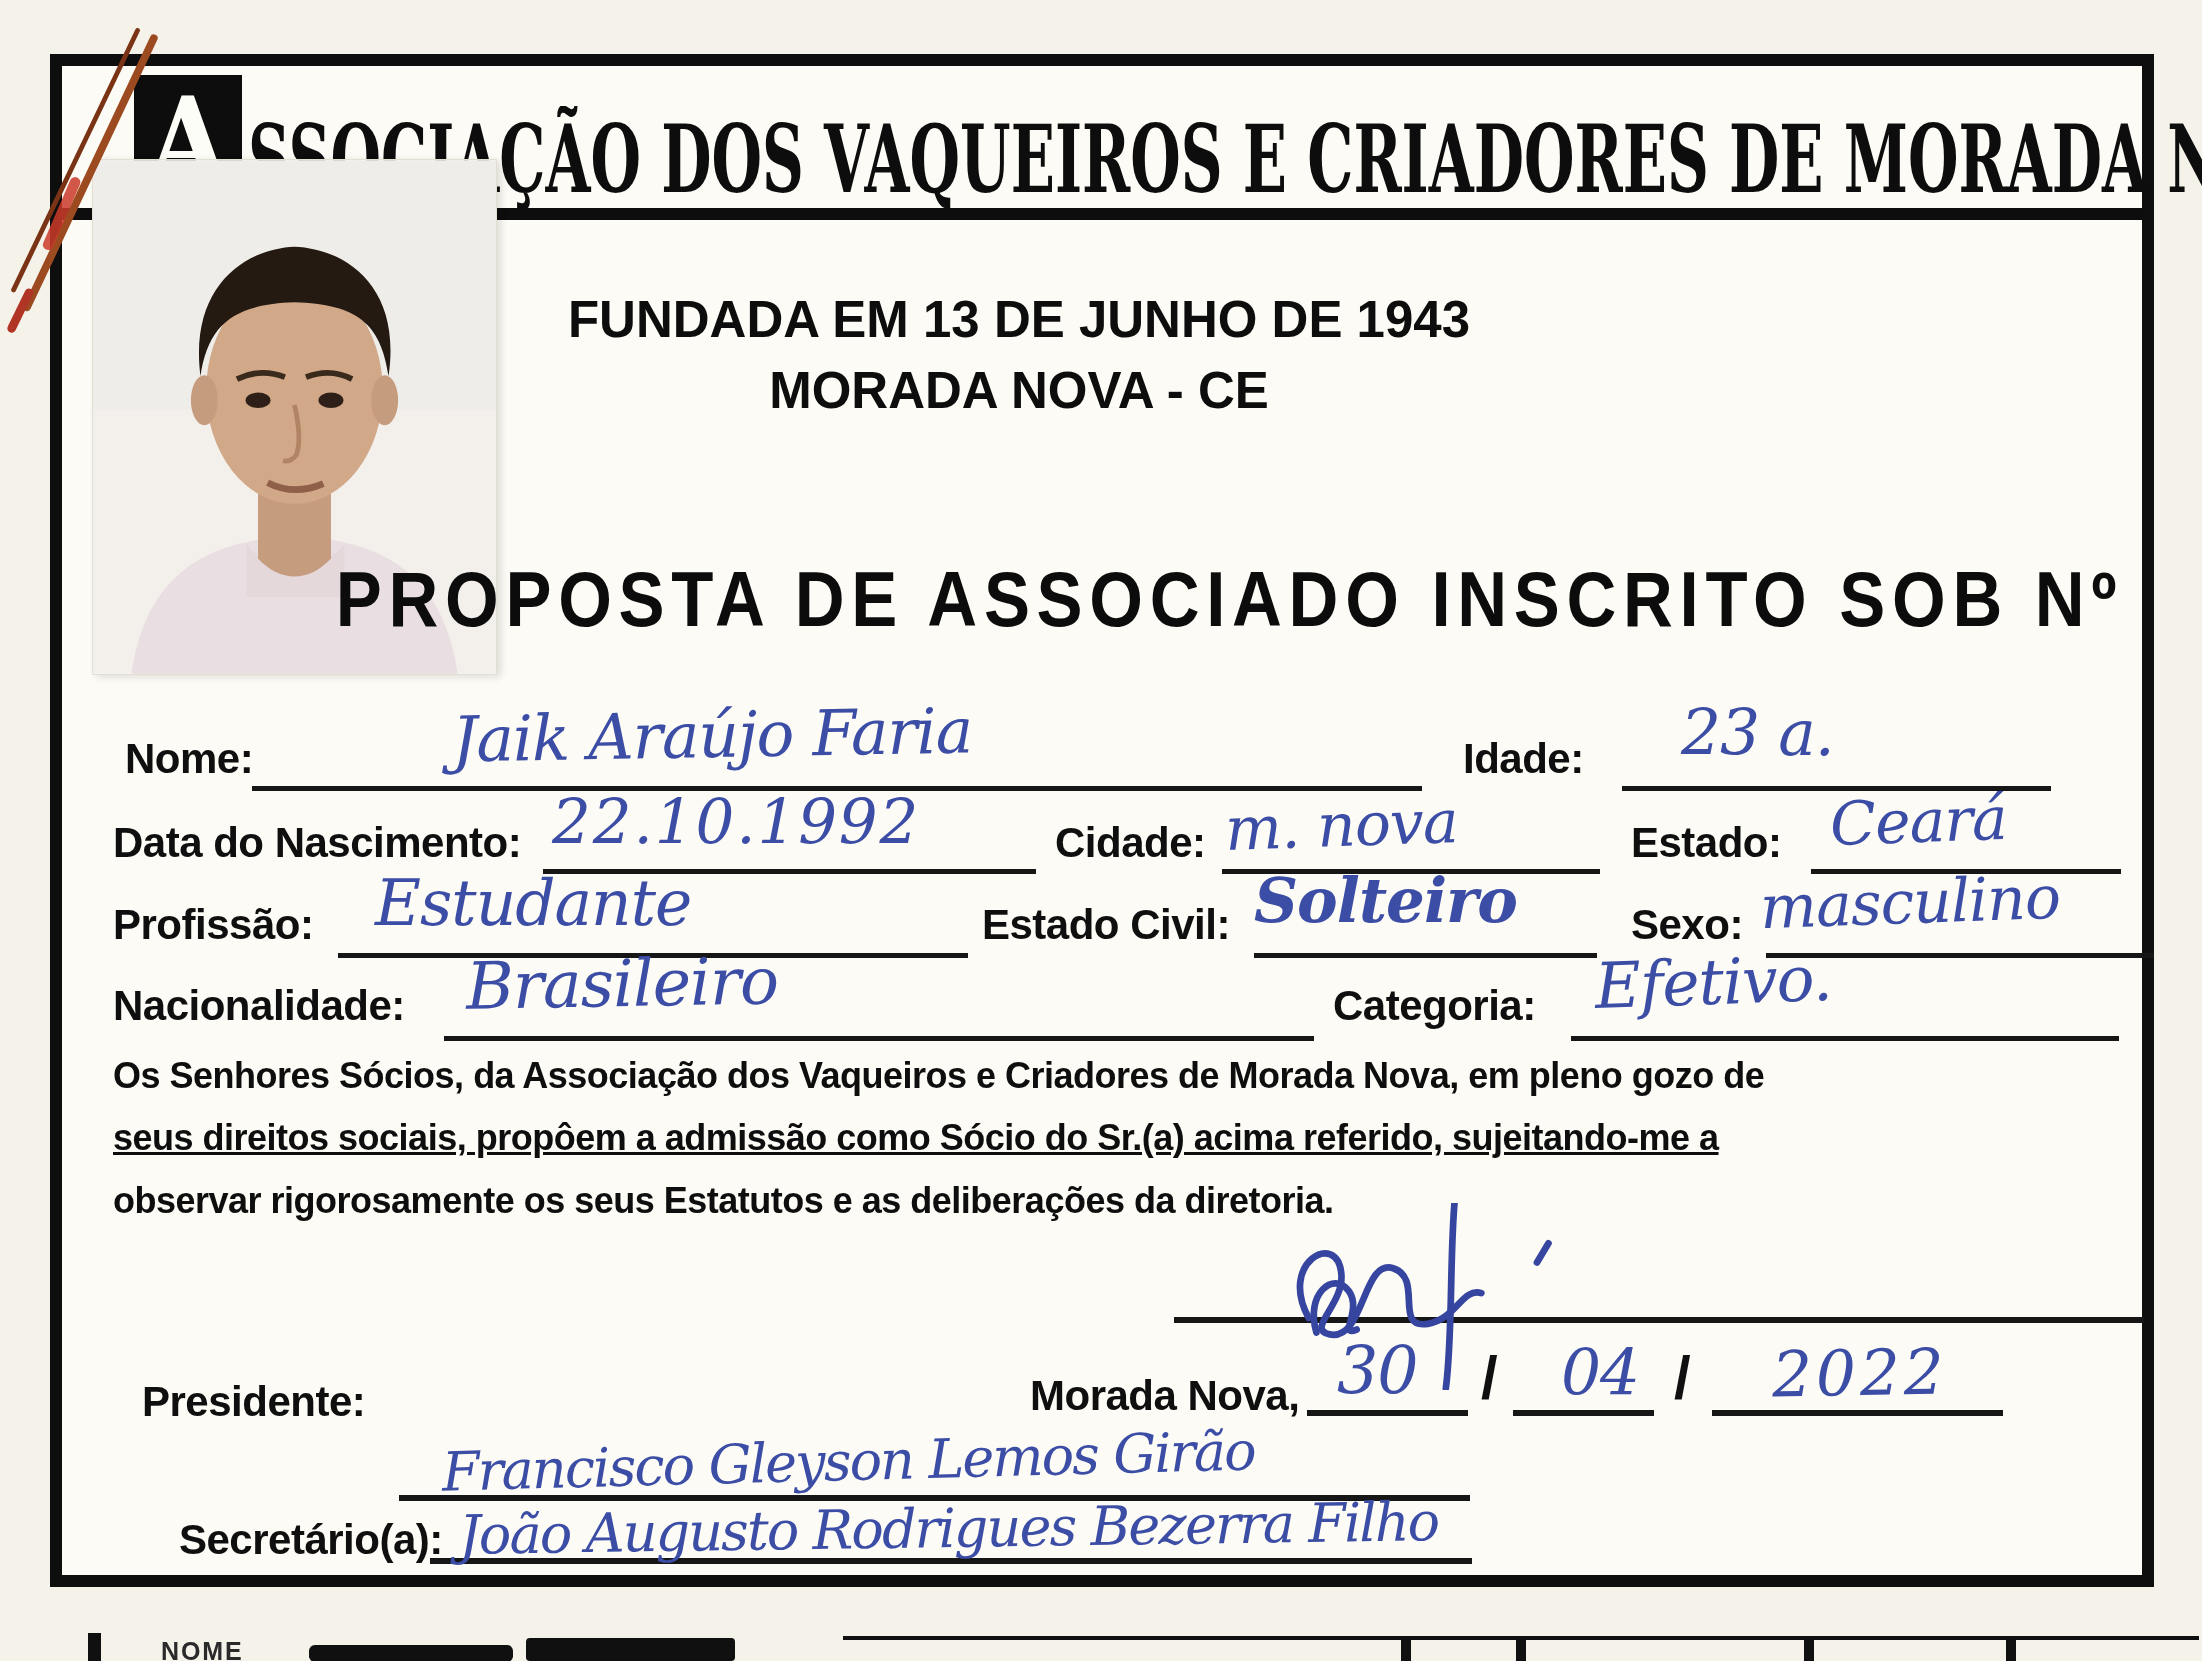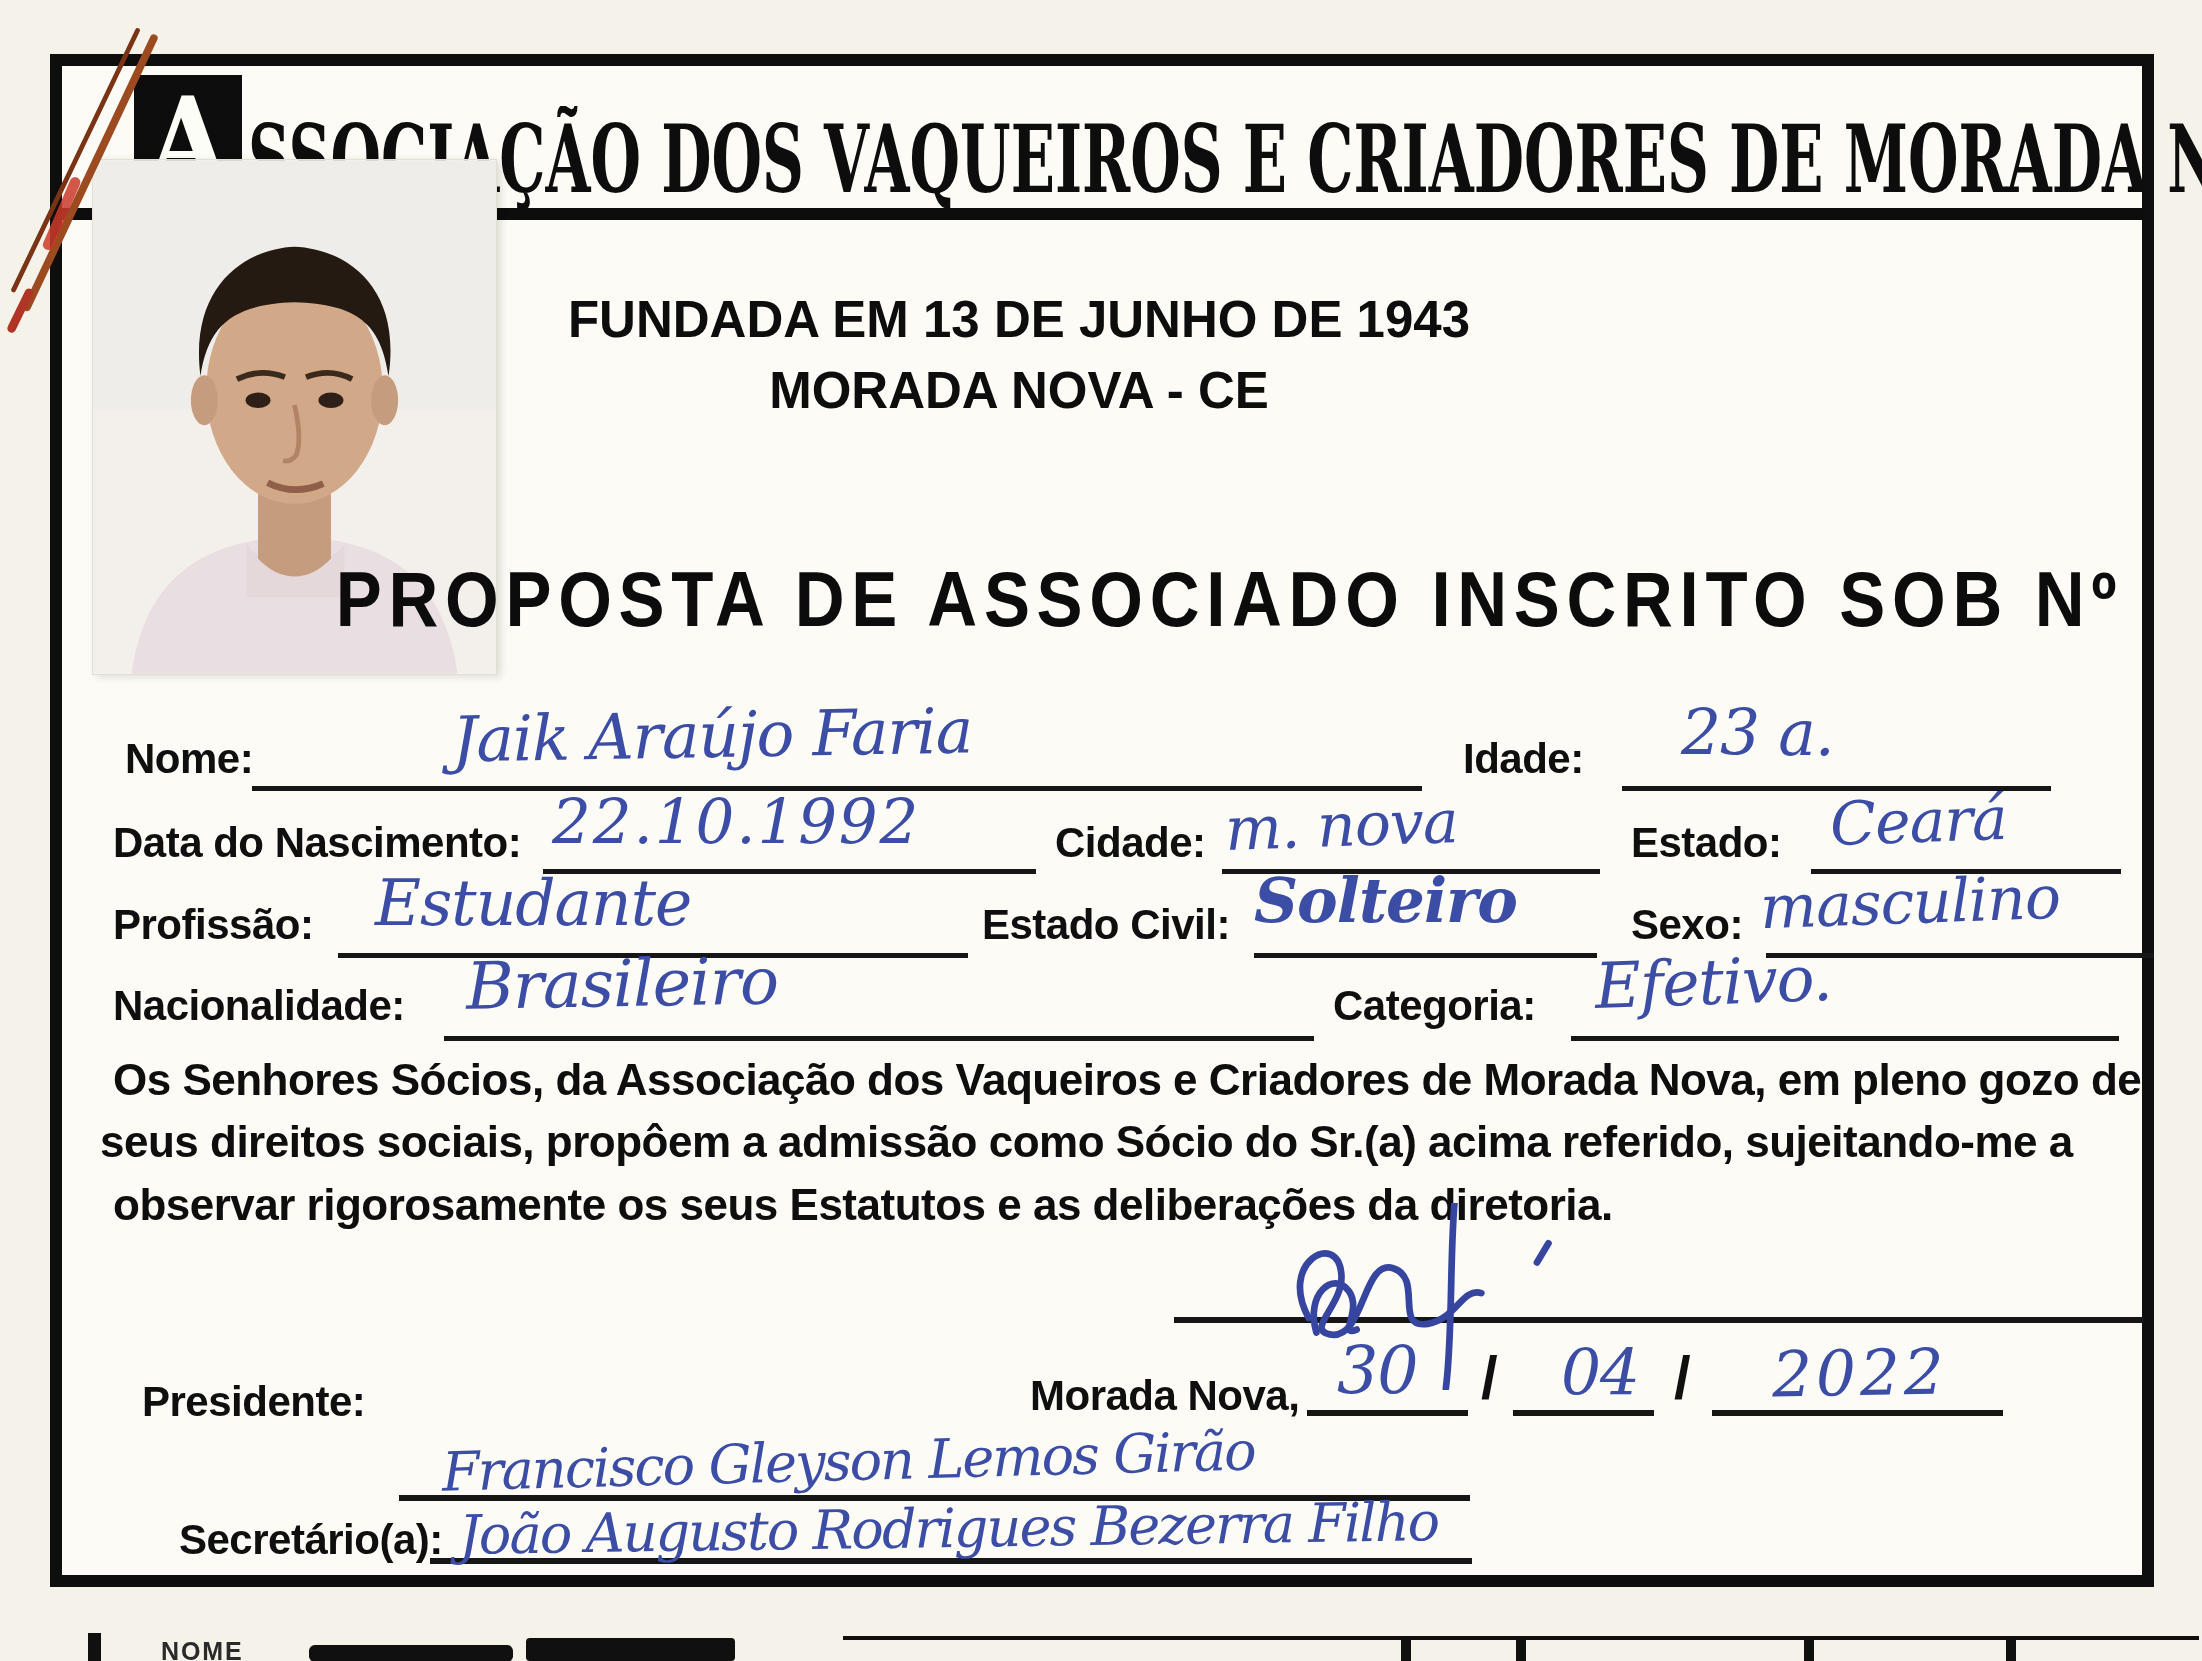--- a/index.html
+++ b/index.html
@@ -6,21 +6,21 @@
   .page{position:relative;width:2203px;height:1661px;background:#f5f2ea;overflow:hidden;
         font-family:"Liberation Sans",sans-serif;color:#111;}
   .frame{position:absolute;left:50px;top:54px;width:2104px;height:1533px;
          border:12.5px solid #0e0e0e;background:#fcfbf5;box-sizing:border-box;}
   .abs{position:absolute;}
   .lbl{position:absolute;font-weight:bold;font-size:42px;color:#0f0f0f;letter-spacing:-0.5px;white-space:nowrap;}
   .ul{position:absolute;background:#161616;height:4.8px;}
   .hw{position:absolute;font-family:"DejaVu Serif",serif;font-style:italic;color:#3c4da6;
       white-space:nowrap;letter-spacing:-1px;}
   .orgline{font-weight:bold;font-size:51px;line-height:71px;letter-spacing:0px;color:#0d0d0d;}
-  .pline{position:absolute;font-weight:bold;font-size:44px;letter-spacing:-0.5px;color:#0e0e0e;white-space:nowrap;}
+  .pline{position:absolute;font-weight:bold;font-size:36px;letter-spacing:-0.5px;color:#0e0e0e;white-space:nowrap;}
   .slash{position:absolute;font-weight:bold;font-size:60px;color:#101010;}
   .frag{position:absolute;background:#101010;}
 </style>
 </head>
 <body>
 
 <div class="page">
 
   <div class="frame"></div>
 
@@ -98,21 +98,21 @@
   <div class="hw" style="left:1760px;top:867px;font-size:60px;transform:rotate(-2deg);">masculino</div>
 
   <div class="lbl" style="left:113px;top:982px;">Nacionalidade:</div>
   <div class="ul" style="left:444px;top:1036px;width:870px;"></div>
   <div class="hw" style="left:466px;top:946px;font-size:65px;transform:rotate(-1deg);">Brasileiro</div>
   <div class="lbl" style="left:1333px;top:982px;">Categoria:</div>
   <div class="ul" style="left:1571px;top:1036px;width:548px;"></div>
   <div class="hw" style="left:1595px;top:946px;font-size:63px;transform:rotate(-2deg);">Efetivo.</div>
 
   <div class="pline" style="left:113px;top:1055px;">Os Senhores Sócios, da Associação dos Vaqueiros e Criadores de Morada Nova, em pleno gozo de</div>
-  <div class="pline" style="left:100px;top:1117px;">seus direitos sociais, propôem a admissão como Sócio do Sr.(a) acima referido, sujeitando-me a</div>
+  <div class="pline" style="left:113px;top:1117px;text-decoration:underline;">seus direitos sociais, propôem a admissão como Sócio do Sr.(a) acima referido, sujeitando-me a</div>
   <div class="pline" style="left:113px;top:1180px;">observar rigorosamente os seus Estatutos e as deliberações da diretoria.</div>
 
   <div class="ul" style="left:1174px;top:1317px;width:970px;height:5.8px;"></div>
   <svg class="abs" style="left:1249px;top:1203px;" width="317" height="187" viewBox="0 0 330 195">
     <g stroke="#3646a0" stroke-width="7" fill="none" stroke-linecap="round">
       <path d="M 62 120 C 30 62 92 28 96 74 C 99 106 58 132 84 137 C 120 144 118 58 150 68 C 182 78 150 132 186 126 C 216 121 222 88 242 94"></path>
       <path d="M 70 135 C 58 95 88 70 104 92 C 118 112 92 140 112 132"></path>
       <path d="M 214 0 C 209 60 212 140 205 193"></path>
       <path d="M 300 62 l 12 -20"></path>
     </g>

